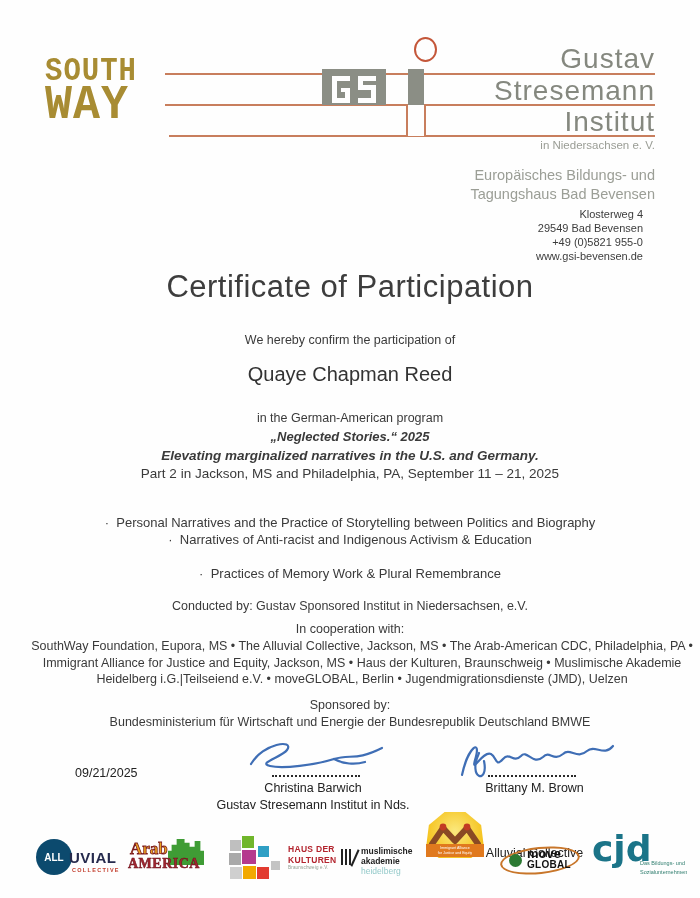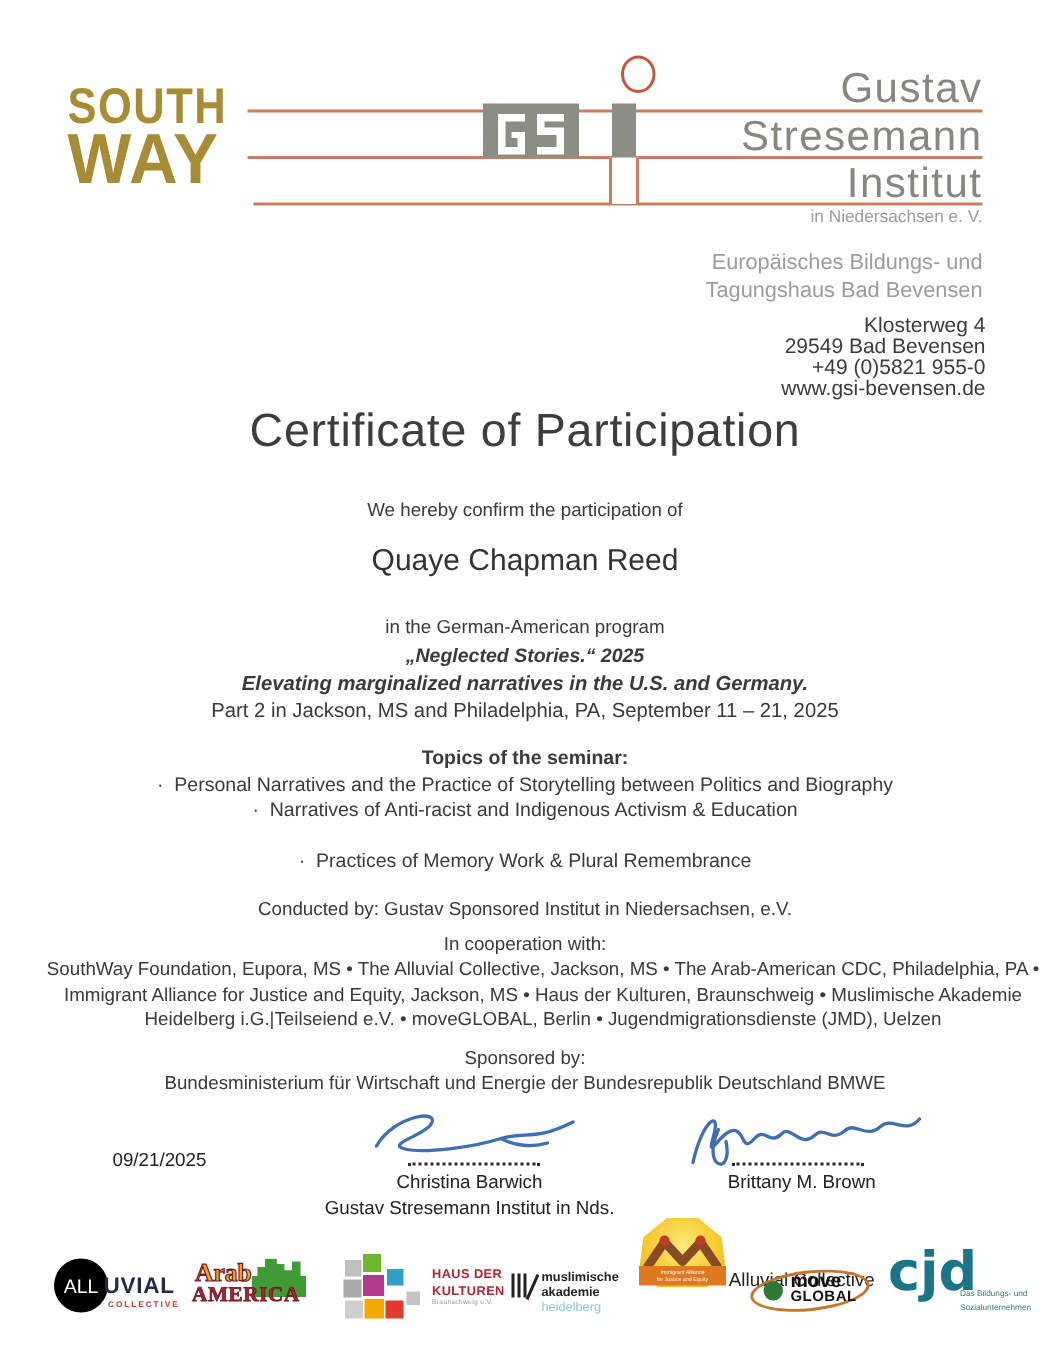--- a/index.html
+++ b/index.html
@@ -7,35 +7,35 @@
   body { font-family:"Liberation Sans", sans-serif; }
   .page {
     position:relative; width:700px; height:898px; margin:0 auto;
     background:#fefefe; overflow:hidden; color:#3a3a3a;
     box-shadow:0 0 4px rgba(0,0,0,.25);
   }
   .abs { position:absolute; }
   .ctr { left:0; right:0; text-align:center; }
 
   
-  .southway { left:45px; top:57px; color:#a88c33; font-family:Liberation Sans, sans-serif; font-weight:bold; line-height:.9; }
+  .southway { left:45px; top:57px; color:#a88c33; font-family:Liberation Mono, monospace; font-weight:bold; line-height:.9; }
   .southway .sw1 { font-size:29px; letter-spacing:1px; transform:scaleY(1.15); transform-origin:left top; }
   .southway .sw2 { font-size:45px; letter-spacing:1px; margin-top:2px; transform:scaleY(1.05); transform-origin:left top; }
 
   .hline { height:2px; background:#c87e5d; }
   .gs-block { left:322px; top:69px; width:64px; height:36px; background:#8b8e85; }
   .gs-stem-gray { left:408px; top:69px; width:16px; height:36px; background:#8b8e85; }
   .gs-stem-white { left:406px; top:105px; width:20px; height:31px; background:#fefefe;
                    border-left:2px solid #c87e5d; border-right:2px solid #c87e5d; z-index:3; }
   .gs-dot { left:414px; top:37px; width:23px; height:25px; border:2px solid #c4573a; border-radius:50%; }
 
   .inst-name { right:45px; color:#85887f; font-size:28px; letter-spacing:1px; line-height:1; text-align:right; }
   .inst-sub { right:45px; top:139px; color:#9a9d95; font-size:11.5px; text-align:right; }
   .org-line { right:45px; color:#9b9e96; font-size:14.5px; text-align:right; }
-  .addr { right:43px; color:#3c3c3c; font-size:14px; text-align:left; }
+  .addr { right:57px; color:#3c3c3c; font-size:11px; text-align:left; }
 
   
   .title { top:269px; font-size:31px; color:#3d3d3d; letter-spacing:.5px; }
   .confirm { top:333px; font-size:12.5px; }
   .pname { top:363px; font-size:20px; color:#333; }
   .prog-intro { top:411px; font-size:12.5px; }
   .prog-name { top:429px; font-size:13px; font-weight:bold; font-style:italic; }
   .prog-tag { top:448px; font-size:13.5px; font-weight:bold; font-style:italic; }
   .prog-det { top:466px; font-size:13.5px; }
   .topics-h { top:497px; font-size:13px; font-weight:bold; }
@@ -47,22 +47,22 @@
   .spons-t { top:715px; font-size:12.5px; }
 
   
   .date { left:75px; top:766px; font-size:12.5px; color:#222; }
   .sigline { border-bottom:2px dotted #2a2a2a; height:0; }
   .signame { font-size:12.5px; color:#222; text-align:center; }
   .sig-svg path { fill:none; stroke:#3f6eb5; stroke-width:2.2; stroke-linecap:round; }
 
   
   .alluvial { left:36px; top:839px; width:88px; height:50px; }
-  .all-circle { position:absolute; left:0; top:0; width:36px; height:36px; background:#000000; border-radius:50%;
-                color:#fff; font-weight:normal; font-size:13px; display:flex; align-items:center; justify-content:center; }
+  .all-circle { position:absolute; left:0; top:0; width:36px; height:36px; background:#0c4a6e; border-radius:50%;
+                color:#fff; font-weight:bold; font-size:10px; display:flex; align-items:center; justify-content:center; }
   .all-uvial { position:absolute; left:33px; top:10px; color:#252a4d; font-weight:bold; font-size:15px; letter-spacing:.5px; }
   .all-coll { position:absolute; left:36px; top:28px; color:#c23b2a; font-weight:bold; font-size:5.5px; letter-spacing:1.3px; }
 
   .arabam { left:128px; top:839px; width:84px; height:48px; }
   .arab-green { position:absolute; left:40px; top:0; width:36px; height:26px; background:#3f9c35;
       clip-path:polygon(0 45%,10% 45%,10% 22%,24% 22%,24% 0,46% 0,46% 14%,60% 14%,60% 30%,74% 30%,74% 8%,90% 8%,90% 45%,100% 45%,100% 100%,0 100%); }
   .arab-word { position:absolute; left:2px; top:0; color:#eda41f; font-weight:bold; font-size:17px;
       -webkit-text-stroke:.8px #7a1a1f; font-family:"Liberation Serif", serif; z-index:2; }
   .america-word { position:absolute; left:0; top:17px; color:#a02630; font-weight:bold; font-size:14px;
       letter-spacing:.5px; -webkit-text-stroke:.5px #6d121c; font-family:"Liberation Serif", serif; z-index:2; }
@@ -136,21 +136,20 @@
 
   <div class="abs ctr title">Certificate of Participation</div>
   <div class="abs ctr confirm">We hereby confirm the participation of</div>
   <div class="abs ctr pname">Quaye Chapman Reed</div>
 
   <div class="abs ctr prog-intro">in the German-American program</div>
   <div class="abs ctr prog-name">„Neglected Stories.“ 2025</div>
   <div class="abs ctr prog-tag">Elevating marginalized narratives in the U.S. and Germany.</div>
   <div class="abs ctr prog-det">Part 2 in Jackson, MS and Philadelphia, PA, September 11 – 21, 2025</div>
 
-  <div class="abs ctr topics-h">Topics of the seminar:</div>
   <div class="abs ctr topic" style="top:515px;"><span>·</span>&nbsp;&nbsp;<span>Personal Narratives and the Practice of Storytelling between Politics and Biography</span></div>
   <div class="abs ctr topic" style="top:532px;"><span>·</span>&nbsp;&nbsp;<span>Narratives of Anti-racist and Indigenous Activism &amp; Education</span></div>
   <div class="abs ctr topic" style="top:566px;"><span>·</span>&nbsp;&nbsp;<span>Practices of Memory Work &amp; Plural Remembrance</span></div>
 
   <div class="abs ctr conducted">Conducted by: Gustav Sponsored Institut in Niedersachsen, e.V.</div>
   <div class="abs ctr coop-h">In cooperation with:</div>
   <div class="abs ctr coop-l" style="top:639px;">SouthWay Foundation, Eupora, MS • The Alluvial Collective, Jackson, MS • The Arab-American CDC, Philadelphia, PA •</div>
   <div class="abs ctr coop-l" style="top:656px;">Immigrant Alliance for Justice and Equity, Jackson, MS • Haus der Kulturen, Braunschweig • Muslimische Akademie</div>
   <div class="abs ctr coop-l" style="top:672px;">Heidelberg i.G.|Teilseiend e.V. • moveGLOBAL, Berlin • Jugendmigrationsdienste (JMD), Uelzen</div>
 

